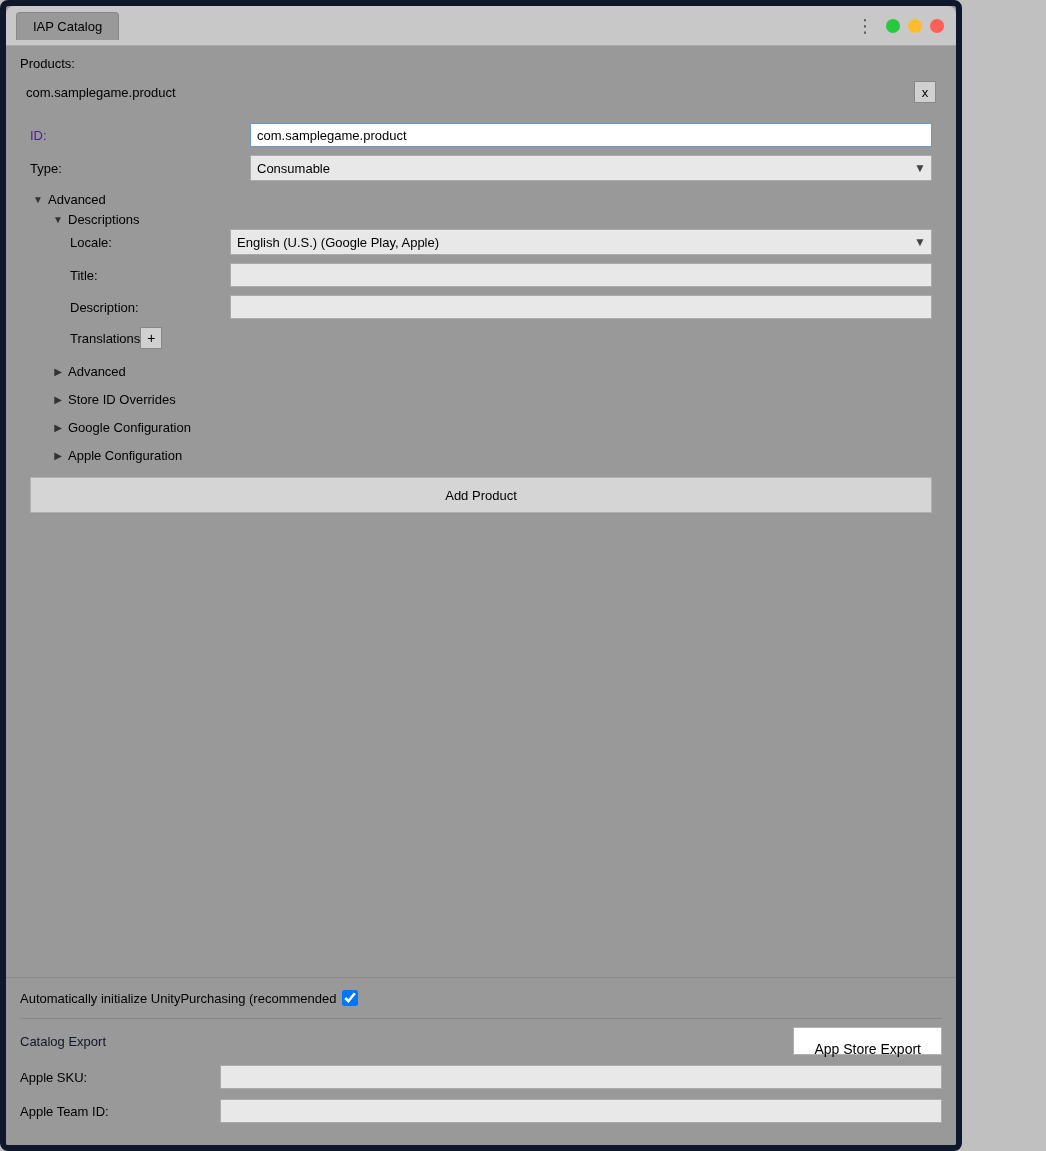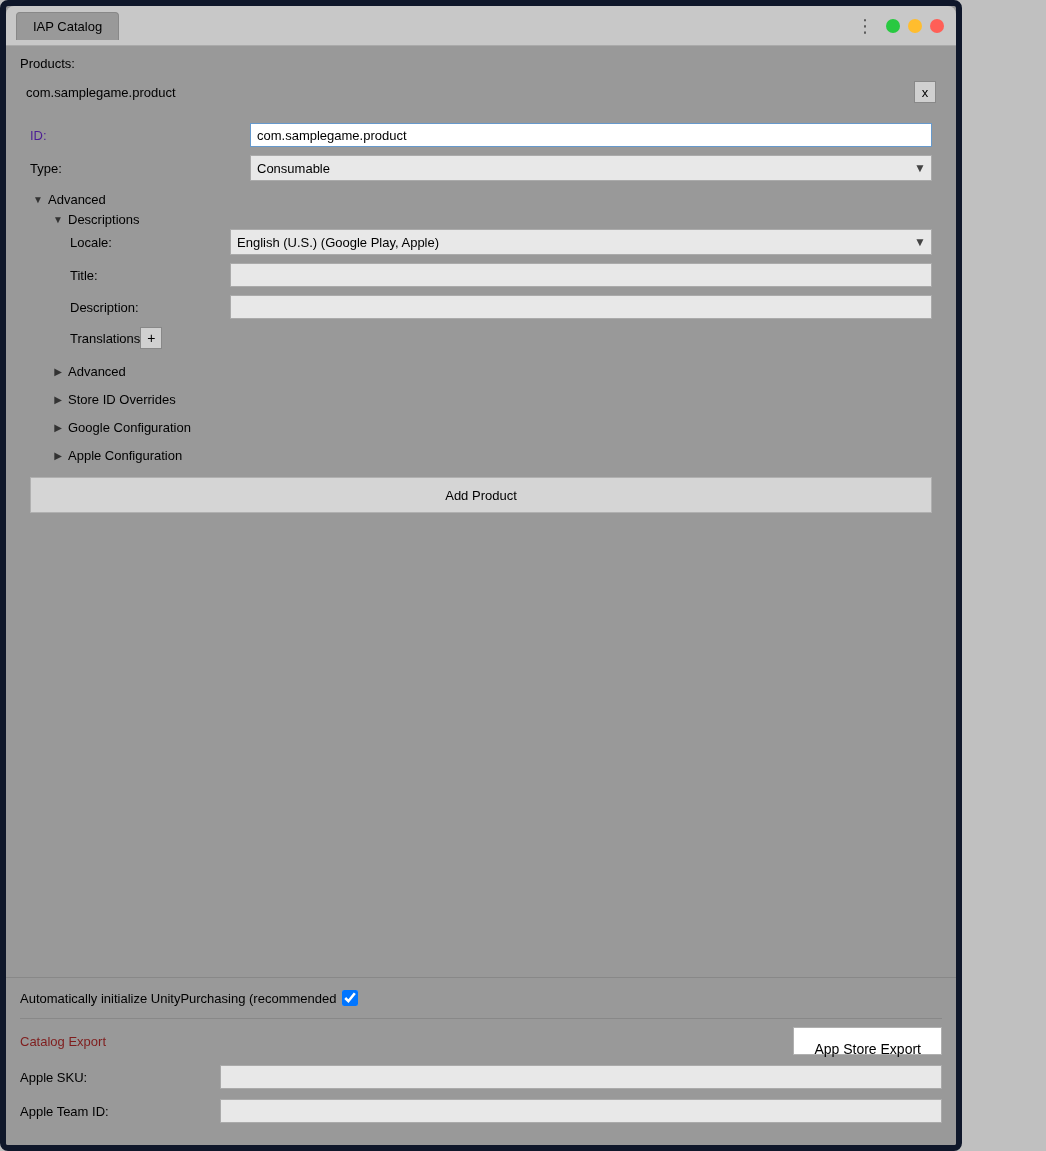--- a/index.html
+++ b/index.html
@@ -301,21 +301,21 @@
       cursor: pointer;
     }
     .catalog-row {
       display: flex;
       align-items: center;
       justify-content: space-between;
       margin-bottom: 10px;
     }
     .catalog-label {
       font-size: 13px;
-      color: #7f1d1d;
+      color: #0f172a;
     }
     .app-store-btn {
       background: #ffffff;
       border: 1px solid #b0b0b0;
       padding: 13px 20px;
       font-size: 14px;
       color: #000;
       cursor: pointer;
       height: 28px;
     }

